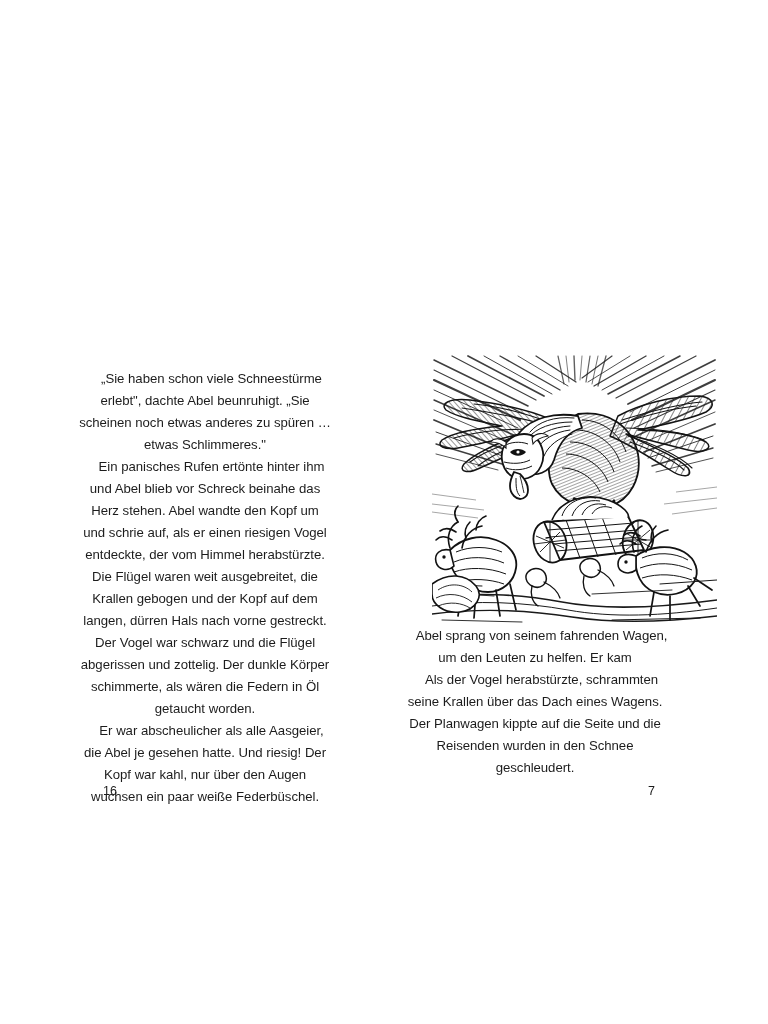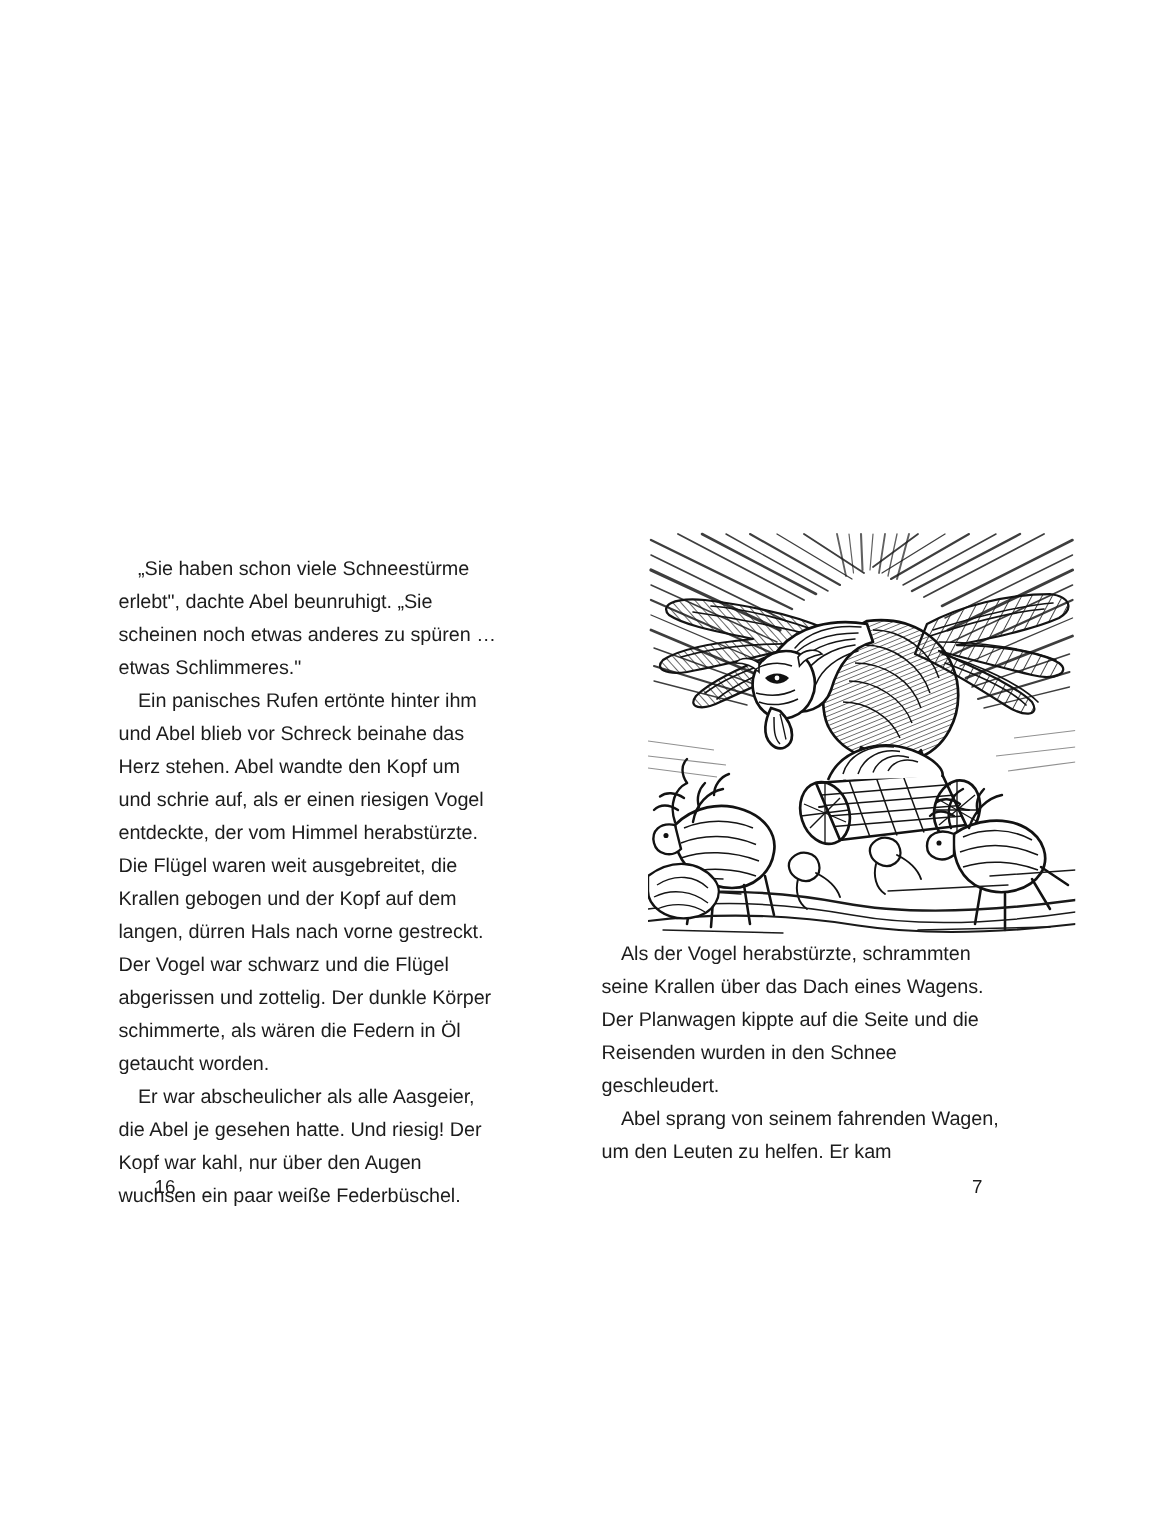--- a/index.html
+++ b/index.html
@@ -22,21 +22,21 @@
     inset: 0;
     background: #ffffff;
   }
 
   
   .column {
     position: absolute;
     font-size: 13.2px;
     line-height: 22px;
     color: #1c1c1c;
-    text-align: left;
+    text-align: center;
     letter-spacing: -0.05px;
     word-spacing: 0.1px;
   }
 
   #left-column {
     left: 79px;
     top: 368px;
     width: 252px;
   }
 
@@ -377,20 +377,20 @@
           <path d="M232 150 L285 144"></path>
           <path d="M240 160 L285 154"></path>
           <path d="M0 140 L44 146"></path>
           <path d="M244 138 L285 133"></path>
         </g>
       </g>
     </svg>
   </figure>
 
   <div id="right-column" class="column">
+    <p class="para">Abel sprang von seinem fahrenden Wagen, um den Leuten zu helfen. Er kam</p>
     <p class="para">Als der Vogel herabstürzte, schrammten seine Krallen über das Dach eines Wagens. Der Planwagen kippte auf die Seite und die Reisenden wurden in den Schnee geschleudert.</p>
-    <p class="para">Abel sprang von seinem fahrenden Wagen, um den Leuten zu helfen. Er kam</p>
   </div>
 
   <div id="folio-left" class="folio">16</div>
   <div id="folio-right" class="folio">7</div>
 
 </div>
 
 </body></html>

